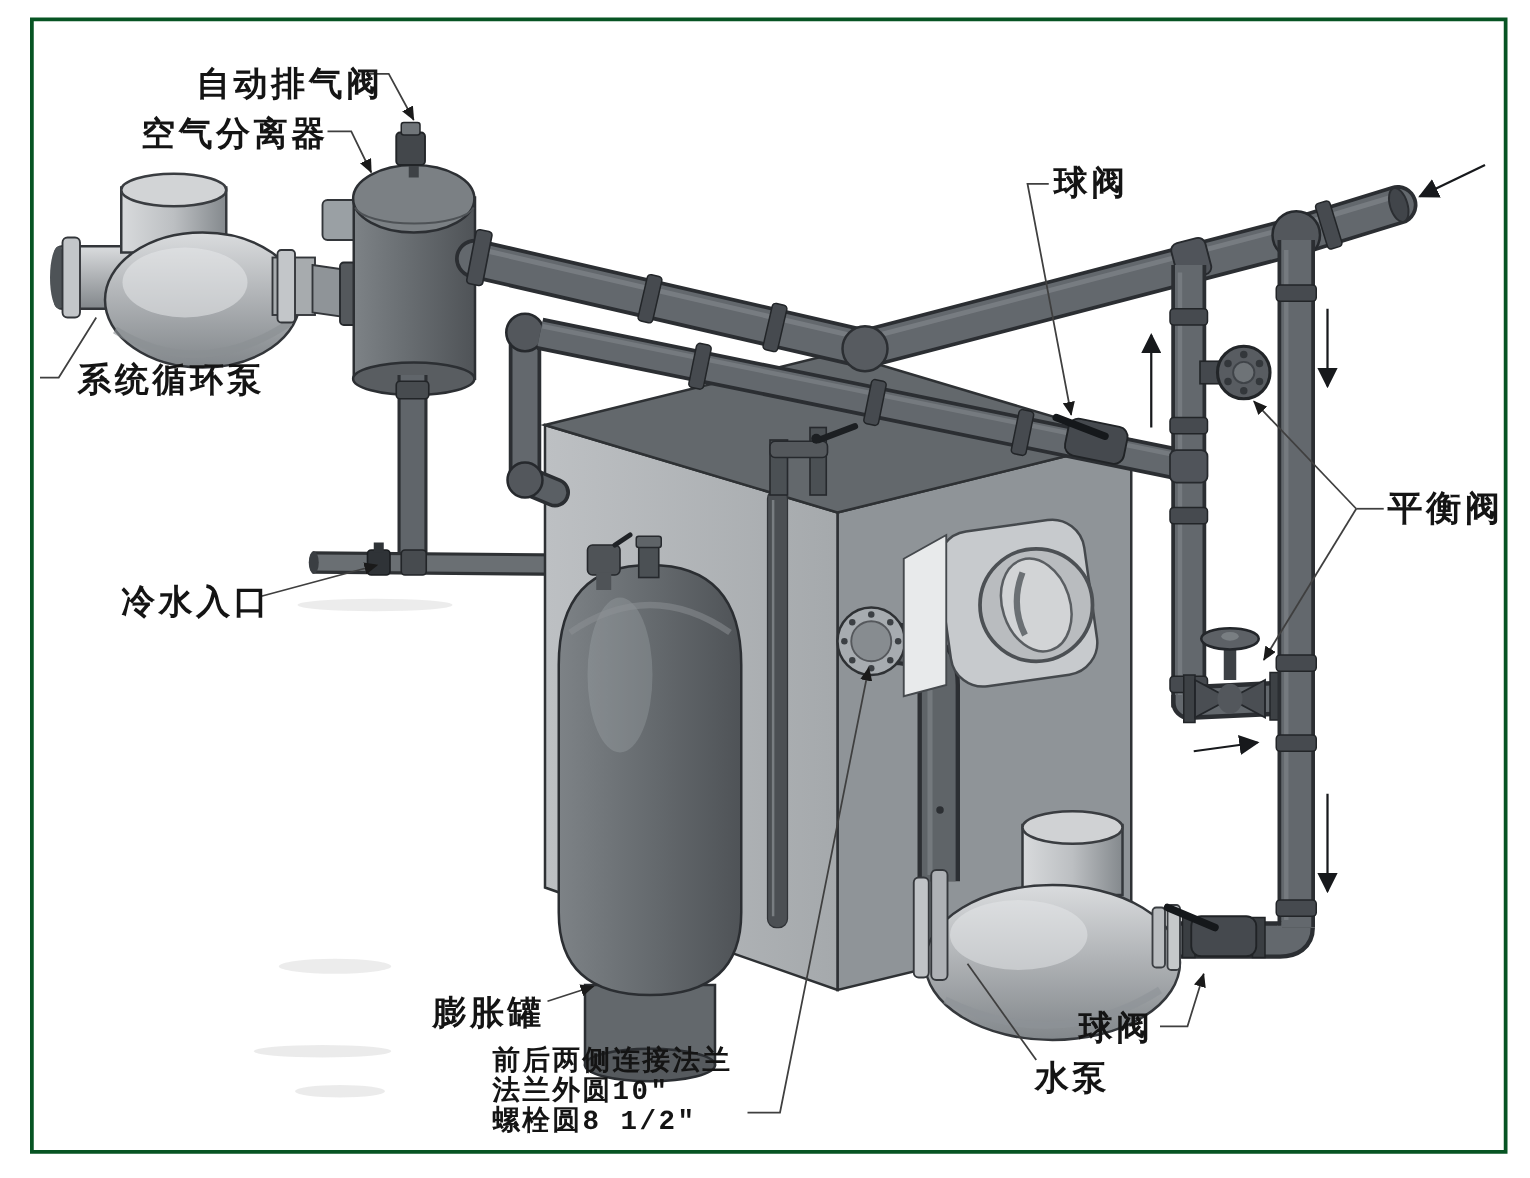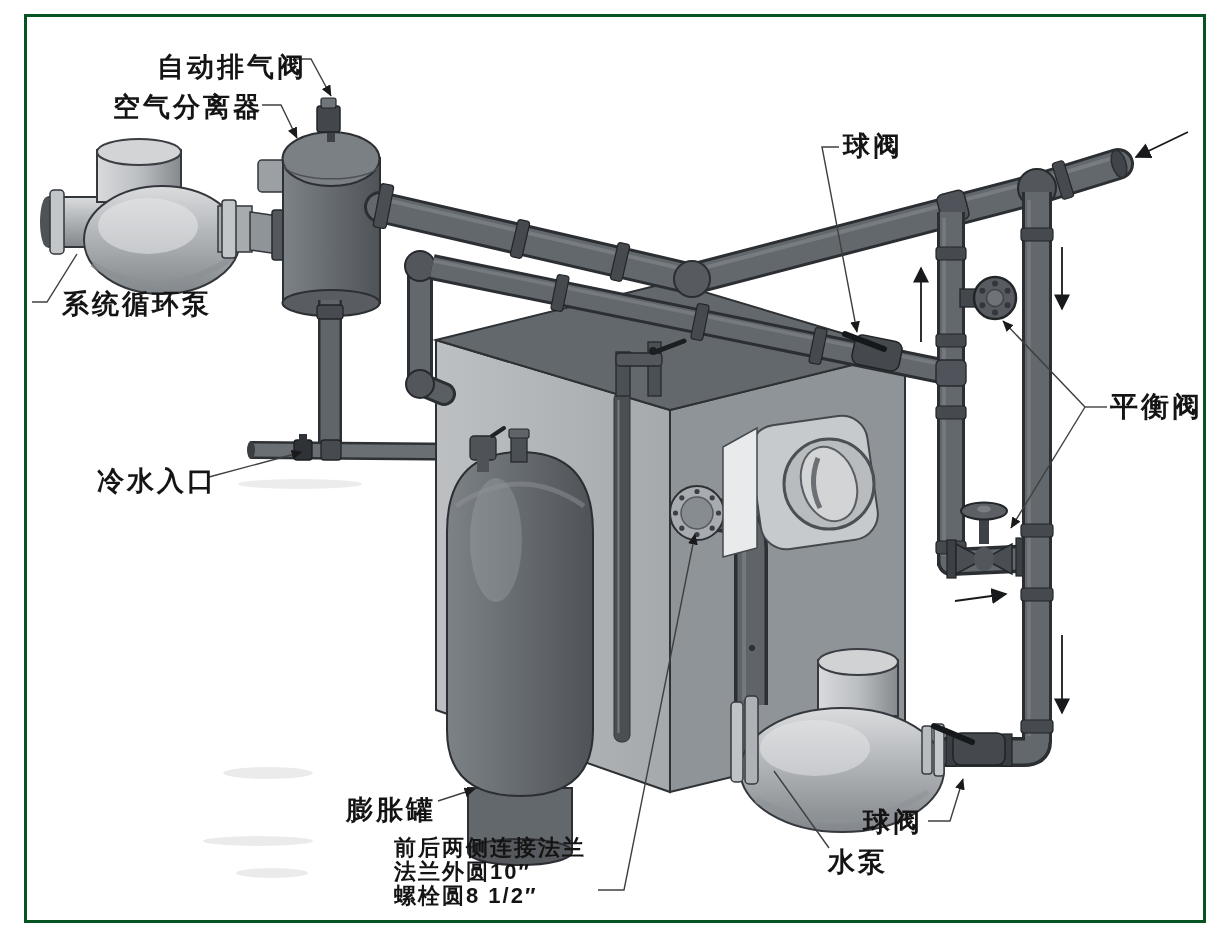--- a/index.html
+++ b/index.html
@@ -1,17 +1,17 @@
 <!DOCTYPE html>
 <html><head>
 <meta charset="utf-8">
 <style>
   html,body{margin:0;padding:0;background:#ffffff;}
   .stage{position:relative;width:1224px;height:942px;background:#ffffff;overflow:hidden;
-         font-family:Liberation Sans, sans-serif;}
+         font-family:Liberation Mono, monospace;}
   svg{display:block}
   text{fill:#141414;font-weight:600;}
   .lbl{font-size:27px;letter-spacing:3px;}
   .lbl-sm{font-size:22px;letter-spacing:2px;}
   .leader{stroke:#3f3f3f;stroke-width:1.4;fill:none;}
   .flow{stroke:#17191c;stroke-width:1.8;fill:none;}
 </style>
 </head>
 <body>
 

